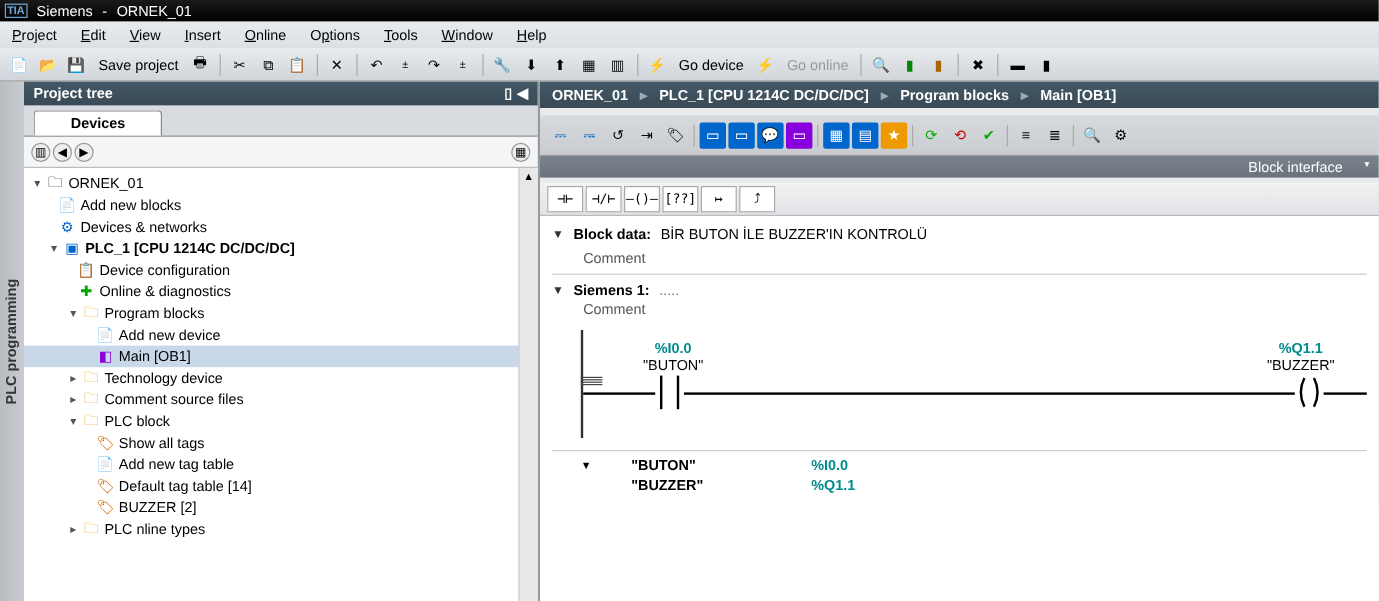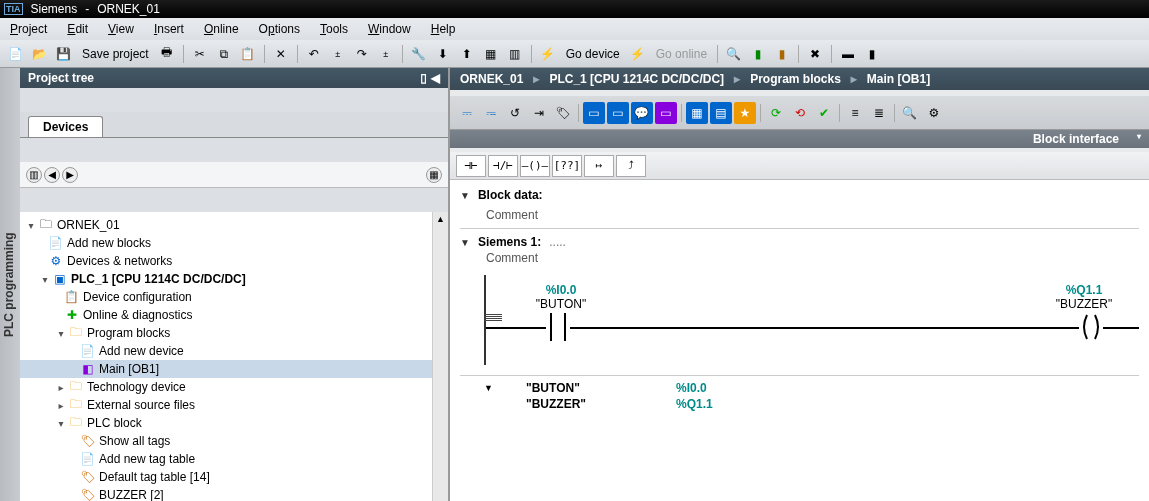--- a/index.html
+++ b/index.html
@@ -18,42 +18,42 @@
 
 .toolbar { background:linear-gradient(#e8ebee,#d0d5da); height:28px; display:flex; align-items:center; padding:0 6px; gap:4px; border-bottom:1px solid #999; }
 .tb-btn { width:20px; height:20px; display:flex; align-items:center; justify-content:center; cursor:pointer; border-radius:2px; }
 .tb-sep { width:1px; height:18px; background:#aaa; margin:0 2px; }
 .tb-text { padding:0 4px; cursor:pointer; }
 .tb-text.off { color:#999; }
 
 
 .layout { display:flex; height:calc(100% - 68px); }
 .vtab { width:20px; background:linear-gradient(90deg,#c8ccd1,#b8bcc1); writing-mode:vertical-rl; transform:rotate(180deg); text-align:center; padding:6px 2px; color:#333; font-weight:bold; cursor:pointer; }
-.left { width:430px; background:#dcdfe3; display:flex; flex-direction:column; border-right:2px solid #999;gap:24px; }
+.left { width:430px; background:#dcdfe3; display:flex; flex-direction:column; border-right:2px solid #999; }
 .panel-hdr { background:linear-gradient(#445866,#3a4a56); color:#fff; font-weight:bold; padding:3px 8px; display:flex; align-items:center; justify-content:space-between; }
 .panel-hdr .icons { display:flex; gap:4px; }
 .tabrow { background:#d8dbdf; display:flex; align-items:flex-end; padding:4px 4px 0 8px; border-bottom:1px solid #888; }
-.tab { background:#fff; border:1px solid #888; border-bottom:none; padding:3px 14px; font-weight:bold; border-radius:3px 3px 0 0; }
+.tab { background:#fff; border:1px solid #888; border-bottom:none; padding:3px 30px; font-weight:bold; border-radius:3px 3px 0 0; }
 .mini-toolbar { background:#f4f5f7; height:26px; display:flex; align-items:center; justify-content:space-between; padding:0 6px; border-bottom:1px solid #bbb; }
 .nav-btns { display:flex; gap:2px; }
 .circle { width:16px; height:16px; border-radius:50%; background:#eee; border:1px solid #999; display:flex; align-items:center; justify-content:center; font-size:10px; cursor:pointer; }
 .tree { flex:1; background:#fff; overflow:auto; font-size:12px; padding:4px 0; position:relative; }
 .tree-scroll { position:absolute; right:0; top:0; bottom:0; width:16px; background:#e8e8e8; border-left:1px solid #ccc; }
 .tr-row { display:flex; align-items:center; height:18px; padding-right:18px; cursor:pointer; white-space:nowrap; }
 .tr-row.sel { background:#c8d8e8; }
 .tw { width:14px; text-align:center; color:#555; font-size:10px; user-select:none; }
 .ic { width:16px; height:14px; display:inline-flex; align-items:center; justify-content:center; margin-right:3px; }
 
 
 .right { flex:1; display:flex; flex-direction:column; background:#e8eaec; }
 .breadcrumb { background:linear-gradient(#445866,#3a4a56); color:#fff; padding:4px 10px; font-weight:bold; display:flex; align-items:center; gap:10px; }
 .crumb-gap { color:#9ab; }
 .editor-tb { background:linear-gradient(#d8dadd,#c8ccd0); height:34px; display:flex; align-items:center; padding:0 6px; gap:2px; border-bottom:1px solid #999; margin-top:6px;}
 .editor-tb .tb-btn { width:22px; height:22px; }
-.block-iface { background:linear-gradient(#7a838c,#6a737c); color:#fff; text-align:right; padding:2px 30px 2px 8px; font-weight:bold; position:relative; }
+.block-iface { background:linear-gradient(#7a838c,#6a737c); color:#fff; text-align:right; padding:2px 30px 2px 8px; font-weight:normal; position:relative; }
 .block-iface::after { content:"▾"; position:absolute; right:8px; font-size:8px; }
 .ladder-tb { background:linear-gradient(#f0f2f4,#e0e2e5); height:28px; display:flex; align-items:center; padding:0 6px; gap:2px; border-bottom:1px solid #bbb; margin-top:4px;}
 .lad-btn { min-width:30px; height:22px; border:1px solid #aaa; background:#fff; display:flex; align-items:center; justify-content:center; font-size:11px; font-family:monospace; cursor:pointer; }
 .content { flex:1; background:#fff; overflow:auto; padding:4px 10px 10px 10px; }
 .blk-title-row { display:flex; align-items:center; gap:8px; padding:4px 0; }
 .tri { font-size:10px; color:#333; }
 .bold { font-weight:bold; }
 .comment-row { color:#555; padding:2px 0 6px 26px; border-bottom:1px solid #ccc; margin-bottom:4px; }
 .network { margin-top:4px; }
 .net-hdr { display:flex; align-items:center; gap:8px; padding:2px 0; }
@@ -204,21 +204,21 @@
           <span>Main [OB1]</span>
         </div>
       <div class="tr-row" style="padding-left:34px;">
           <span class="tw">▸</span>
           <span class="ic" style="color:#e90;">🗀</span>
           <span>Technology device</span>
         </div>
       <div class="tr-row" style="padding-left:34px;">
           <span class="tw">▸</span>
           <span class="ic" style="color:#e90;">🗀</span>
-          <span>External source files</span>
+          <span>Comment source files</span>
         </div>
       <div class="tr-row" style="padding-left:34px;">
           <span class="tw">▾</span>
           <span class="ic" style="color:#e90;">🗀</span>
           <span>PLC block</span>
         </div>
       <div class="tr-row" style="padding-left:60px;">
           <span class="ic" style="color:#c60;">🏷</span>
           <span>Show all tags</span>
         </div>
@@ -288,20 +288,21 @@
       <div class="lad-btn">–()–</div>
       <div class="lad-btn">[??]</div>
       <div class="lad-btn">↦</div>
       <div class="lad-btn">⤴</div>
     </div>
 
     <div class="content">
       <div class="blk-title-row">
         <span class="tri">▼</span>
         <span class="bold">Block data:</span>
+        <span>BİR BUTON İLE BUZZER'IN KONTROLÜ</span>
       </div>
       <div class="comment-row">Comment</div>
 
       <div class="network">
         <div class="net-hdr">
           <span class="tri">▼</span>
           <span class="bold">Siemens 1:</span>
           <span style="color:#777;">.....</span>
         </div>
         <div style="padding-left:26px;color:#555;">Comment</div>

